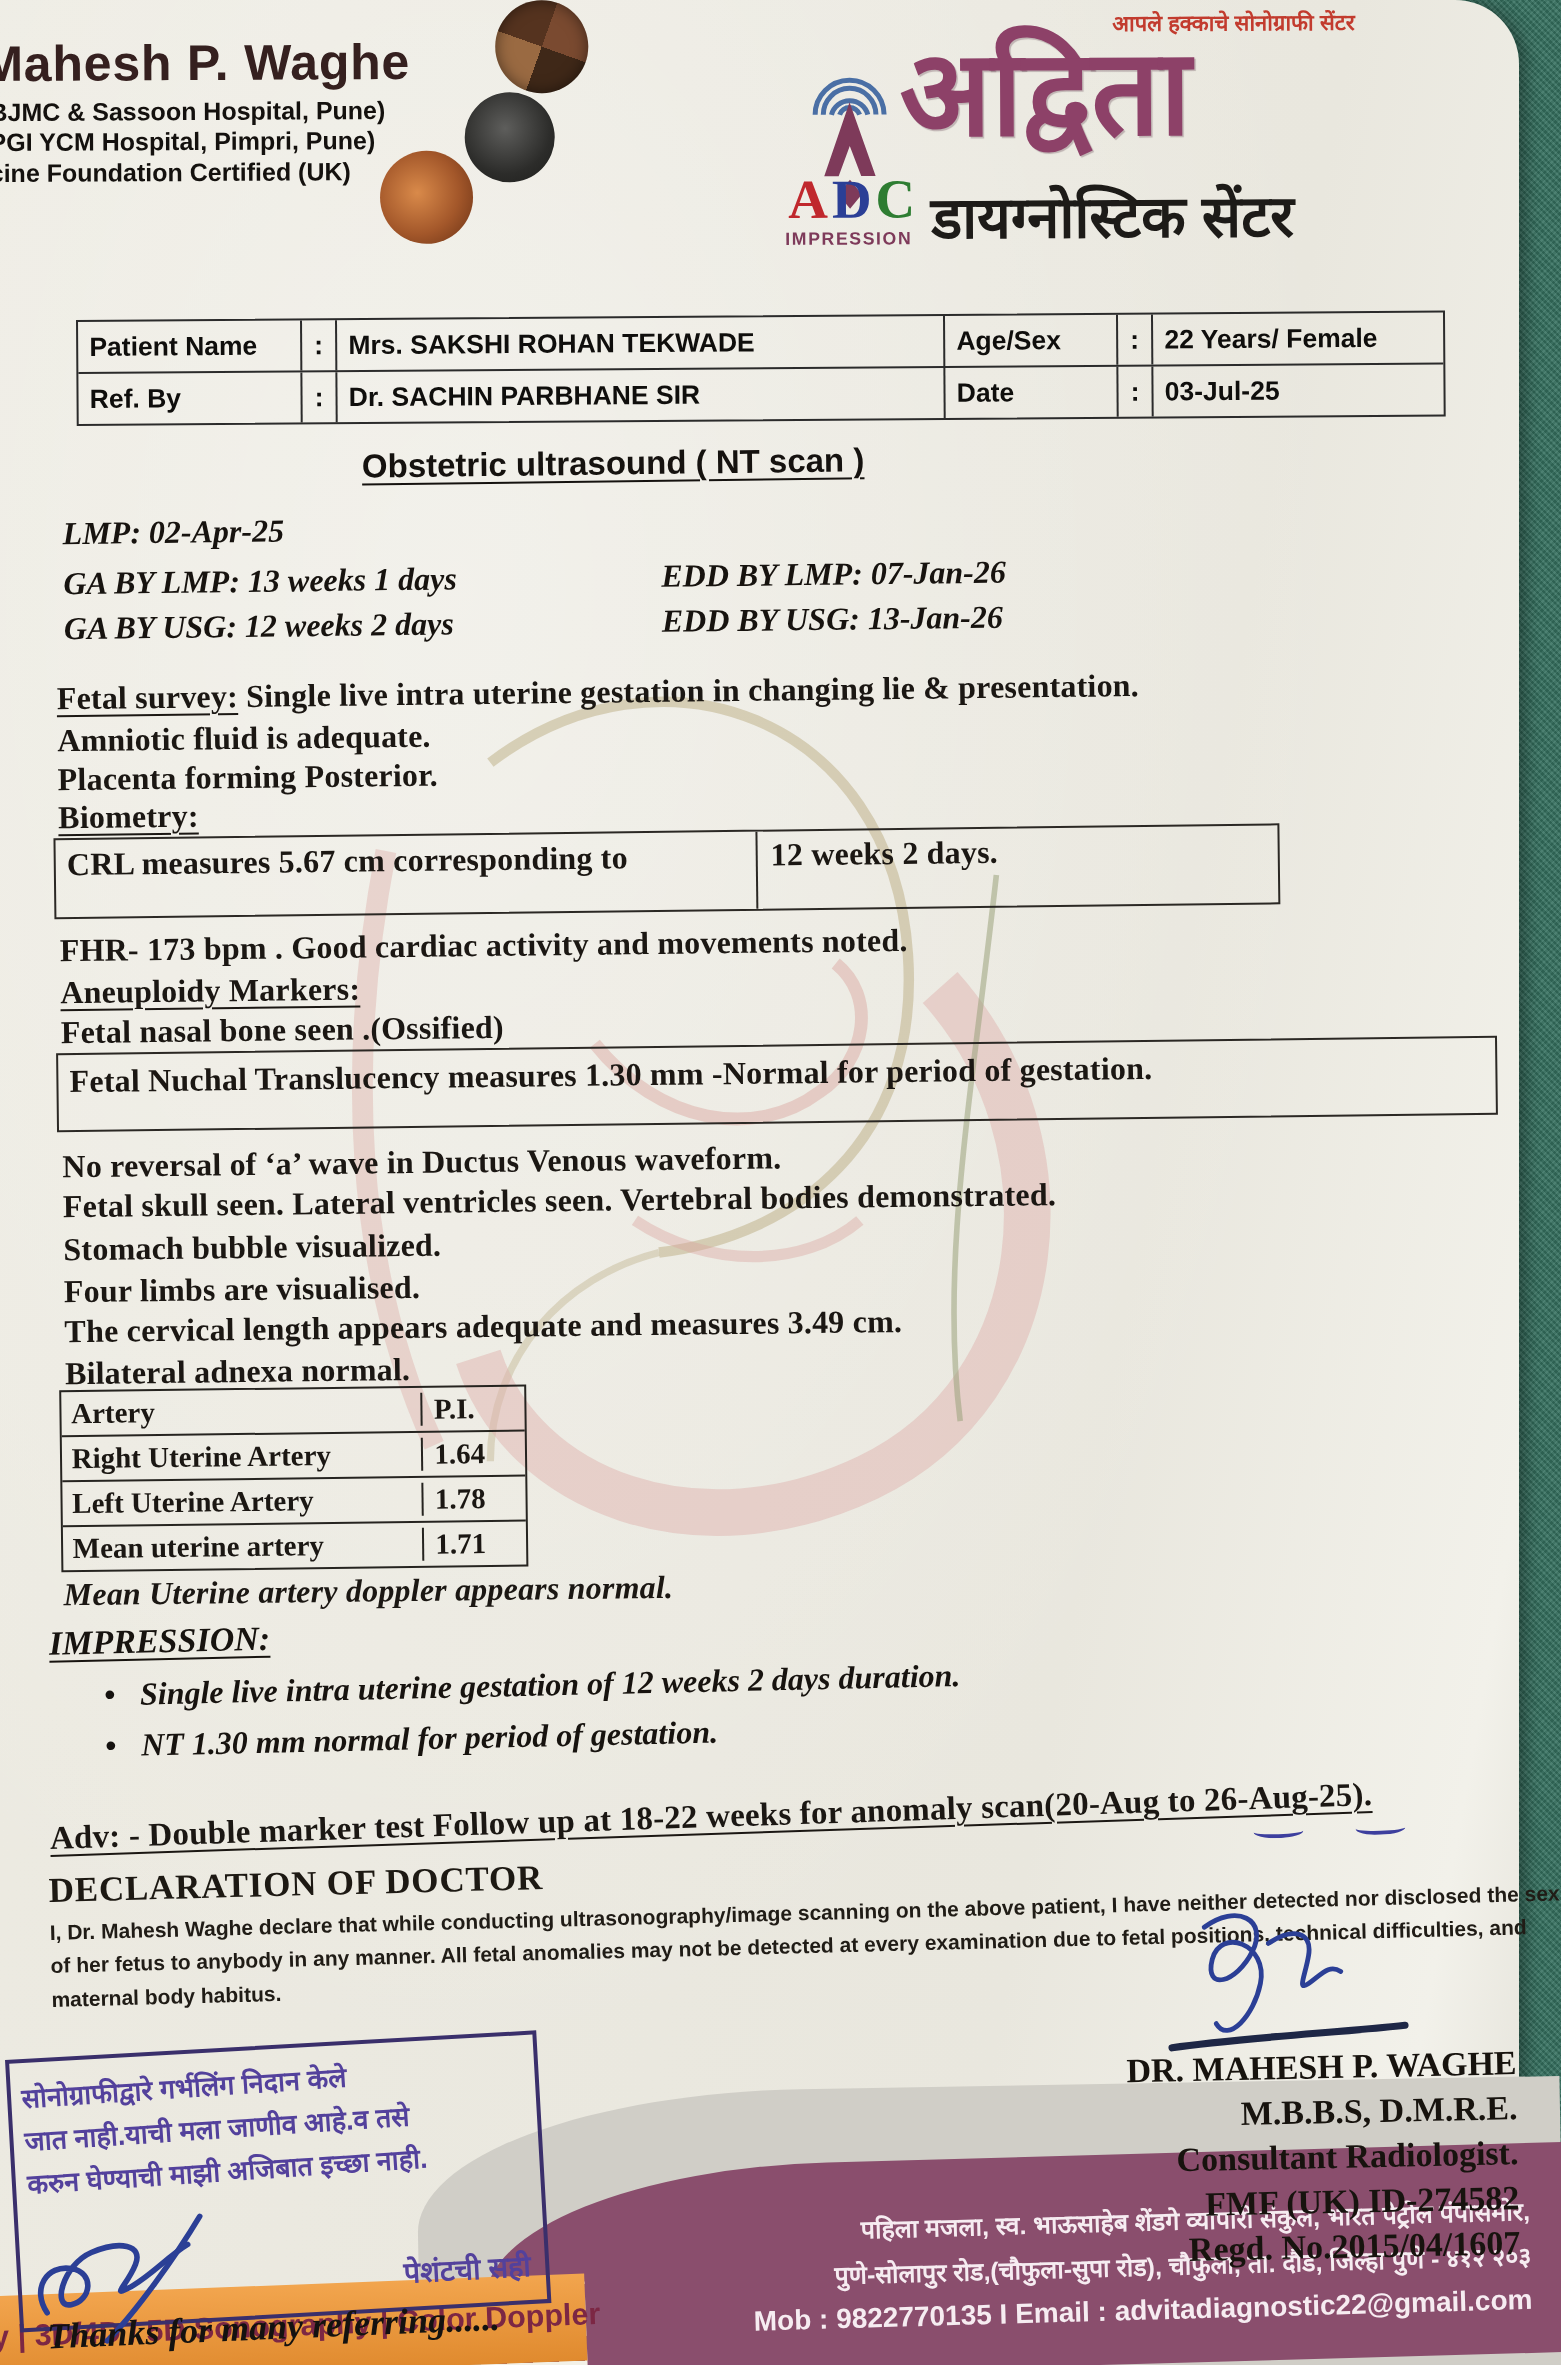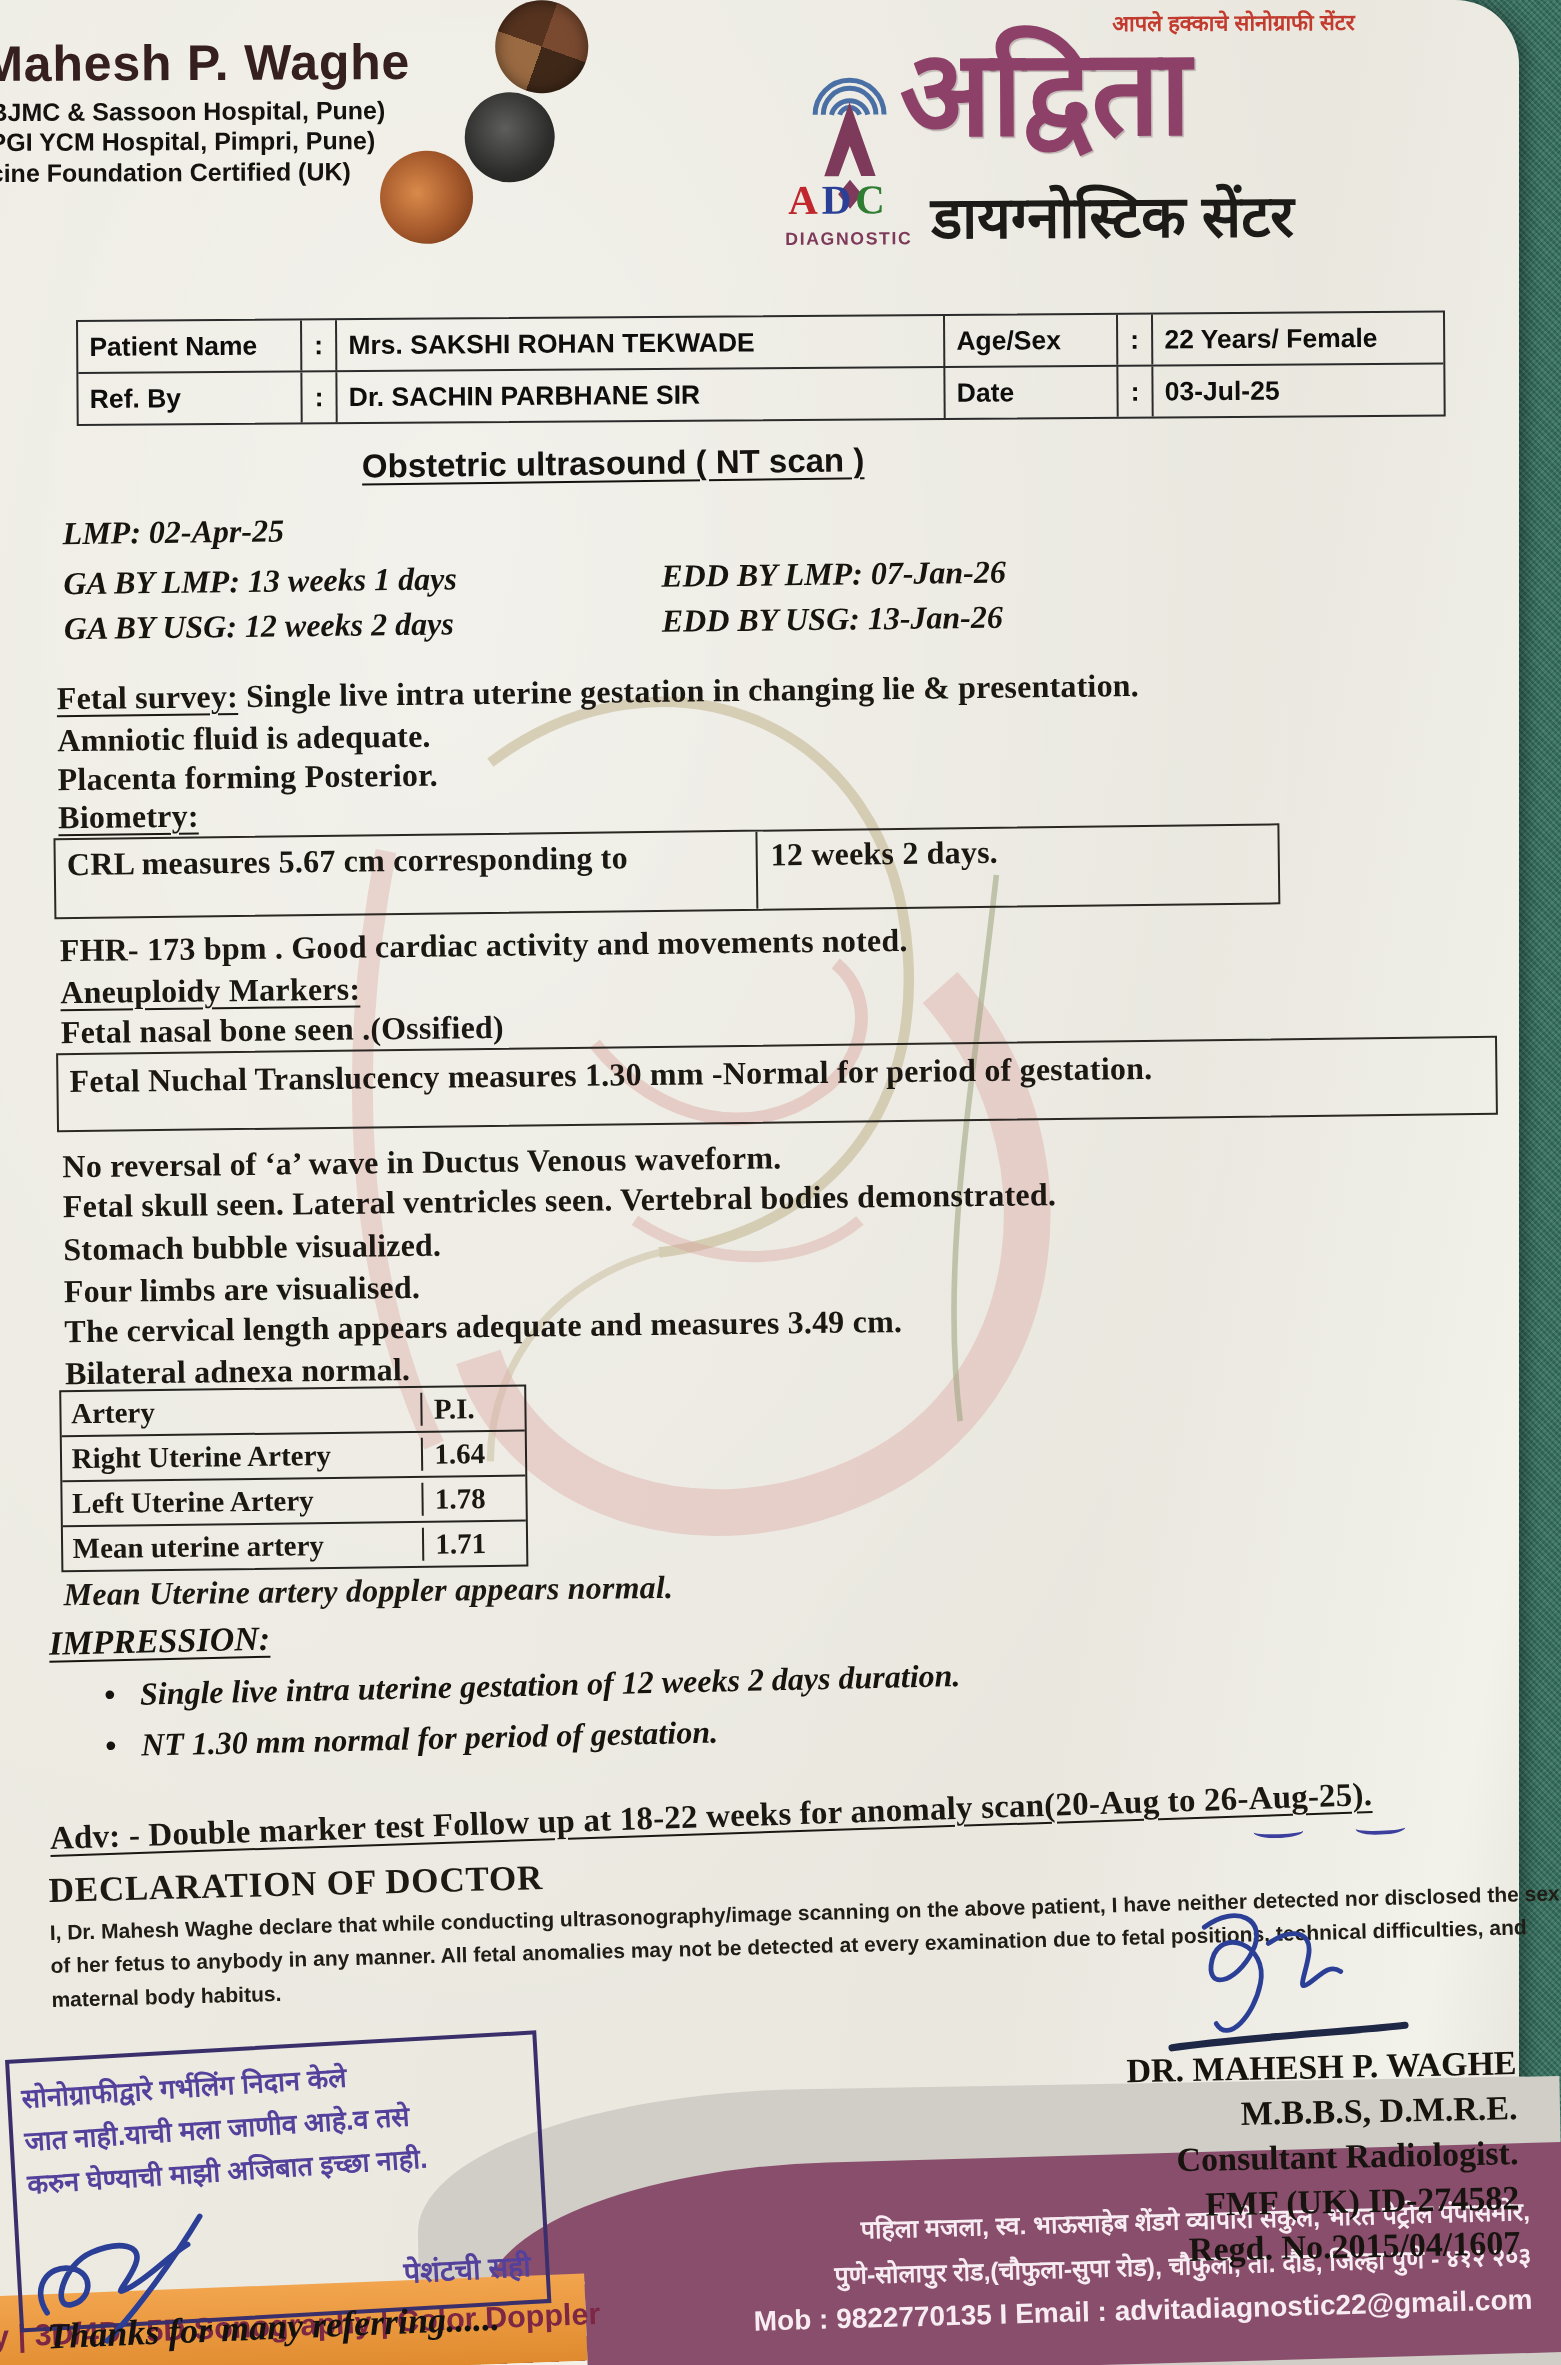--- a/index.html
+++ b/index.html
@@ -80,24 +80,24 @@
   <div class="abs" style="left:1112px;top:13px;font-size:22px;font-weight:700;color:#c23b2e;white-space:nowrap;">आपले हक्काचे सोनोग्राफी सेंटर</div>
   <svg class="abs" style="left:789px;top:74px;" width="120" height="141" viewBox="0 0 150 225">
     <path d="M20,72 A55,55 0 0 1 130,72" stroke="#4a6fa5" stroke-width="8" fill="none"></path>
     <path d="M33,72 A42,42 0 0 1 117,72" stroke="#4a6fa5" stroke-width="8" fill="none"></path>
     <path d="M46,72 A30,30 0 0 1 104,72" stroke="#4a6fa5" stroke-width="8" fill="none"></path>
     <path d="M59,72 A17,17 0 0 1 91,72" stroke="#4a6fa5" stroke-width="8" fill="none"></path>
     <polygon points="75,52 116,170 93,170 75,122 57,170 34,170" fill="#7e3a5a"></polygon>
     <polygon points="75,176 94,199 75,222 56,199" fill="#7e3a5a"></polygon>
   </svg>
   <div class="abs serif b" style="left:899px;top:30.5px;font-size:120px;line-height:137px;color:#8d4168;text-shadow:1.6px 1.6px 0.8px rgba(60,20,40,.25);white-space:nowrap;">अद्विता</div>
-  <div class="abs serif b" style="left:787px;top:180px;font-size:41px;letter-spacing:4px;text-align:center;">
+  <div class="abs serif b" style="left:787px;top:172px;font-size:55px;letter-spacing:4px;text-align:center;">
     <span style="color:#c0282d;">A</span><span style="color:#2b3f96;">D</span><span style="color:#2e7d32;">C</span>
   </div>
-  <div class="abs sans b" style="left:784px;top:233px;font-size:17.7px;color:#7e3a5a;letter-spacing:1.6px;">DIAGNOSTIC</div>
+  <div class="abs sans b" style="left:784px;top:233px;font-size:17.7px;color:#7e3a5a;letter-spacing:1.6px;">IMPRESSION</div>
   <div class="abs sans b" style="left:930px;top:181px;font-size:58px;color:#1d1b18;white-space:nowrap;">डायग्नोस्टिक सेंटर</div>
 </div>
 
 <div class="abs" id="ptable">
   <div class="prow">
     <div class="pc c1">Patient Name</div>
     <div class="pc c2">:</div>
     <div class="pc c3">Mrs. SAKSHI ROHAN TEKWADE</div>
     <div class="pc c4">Age/Sex</div>
     <div class="pc c5">:</div>

